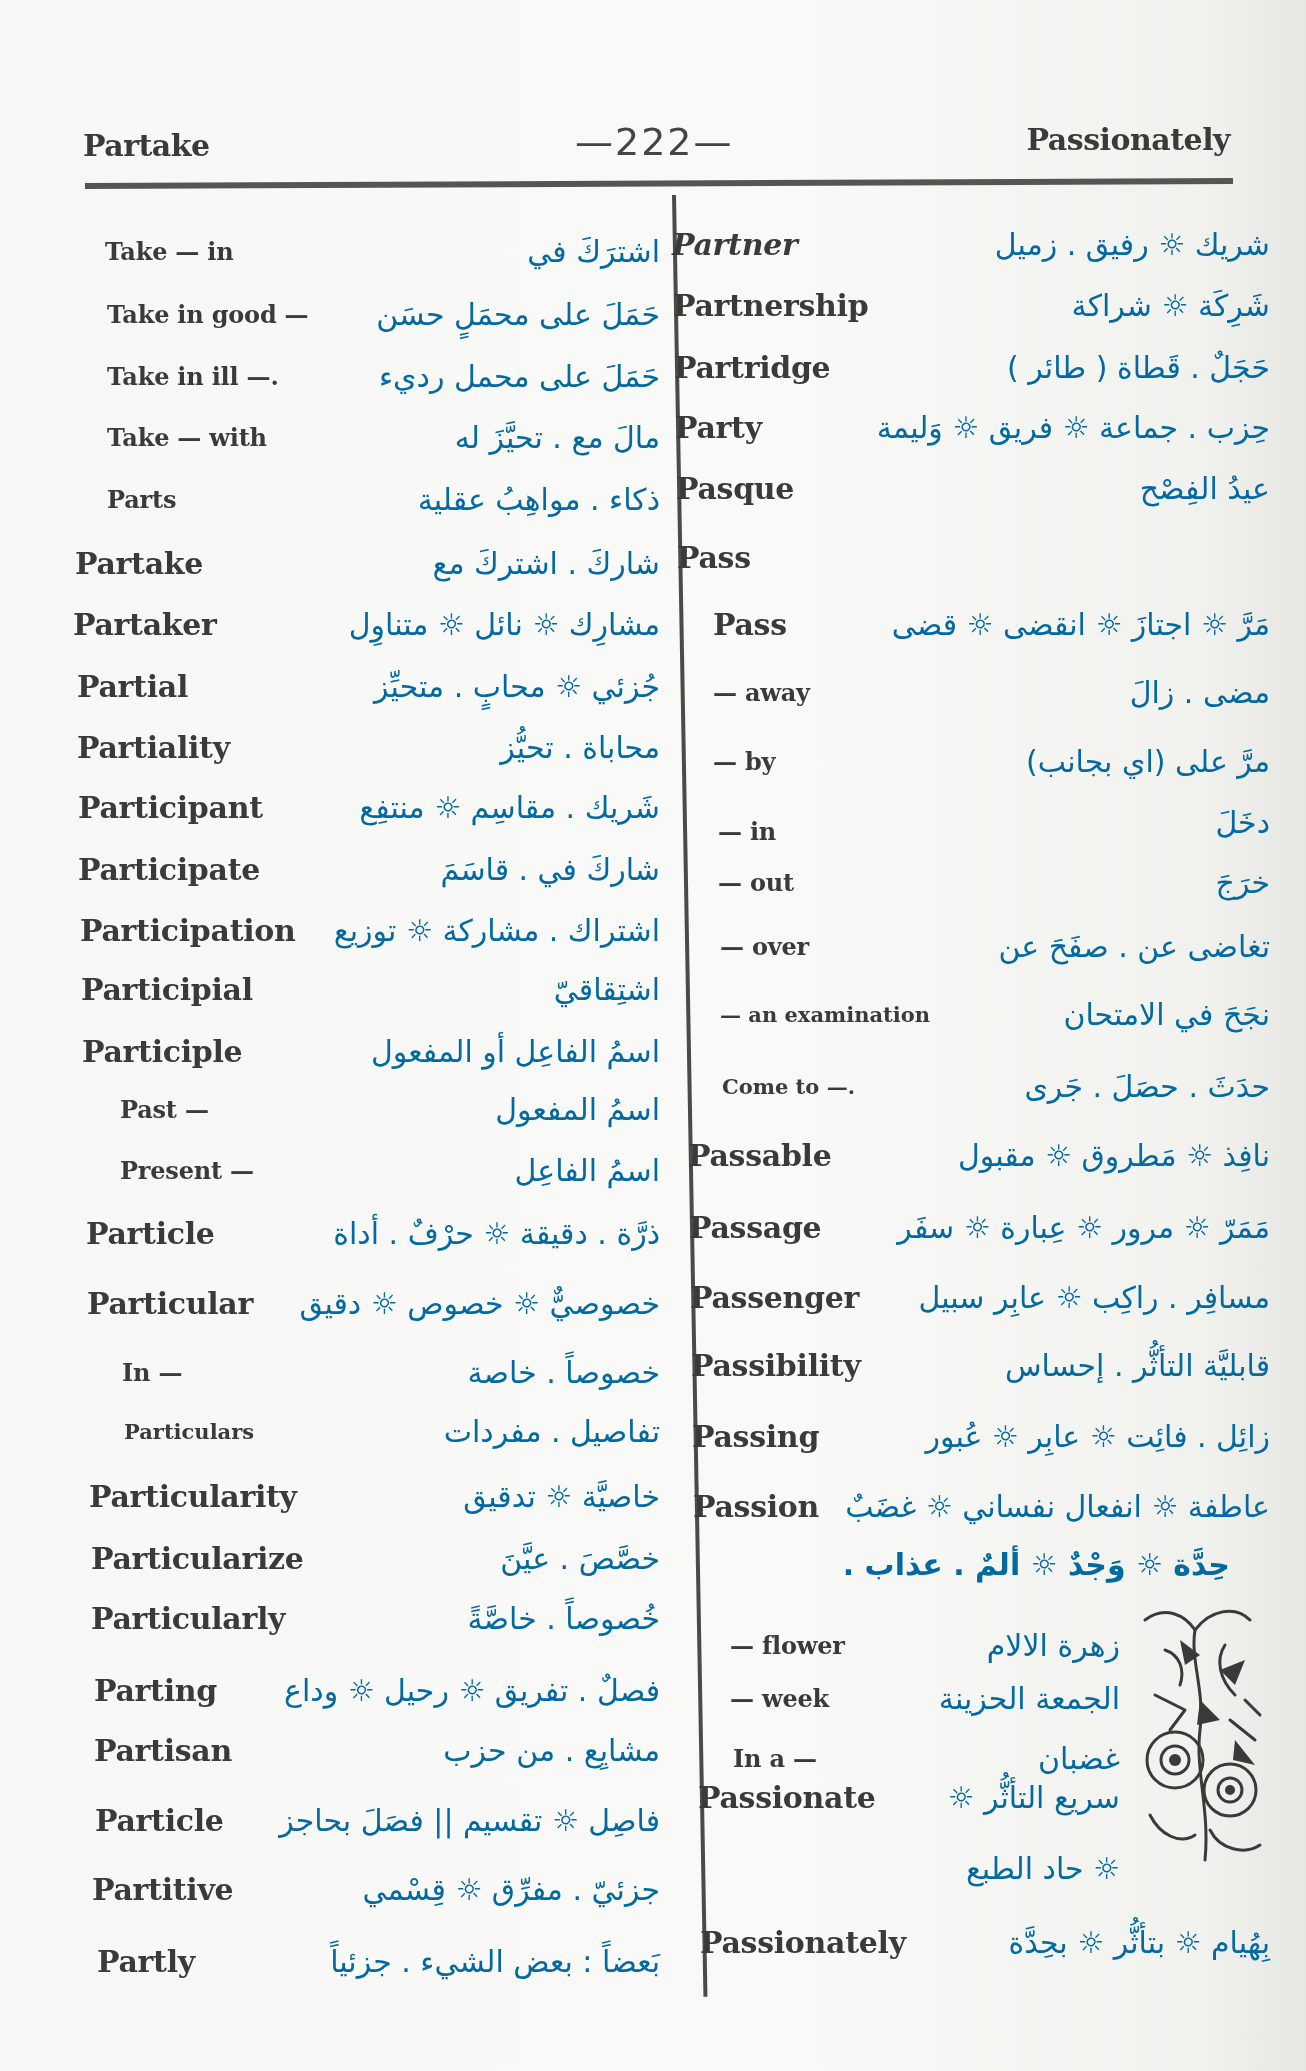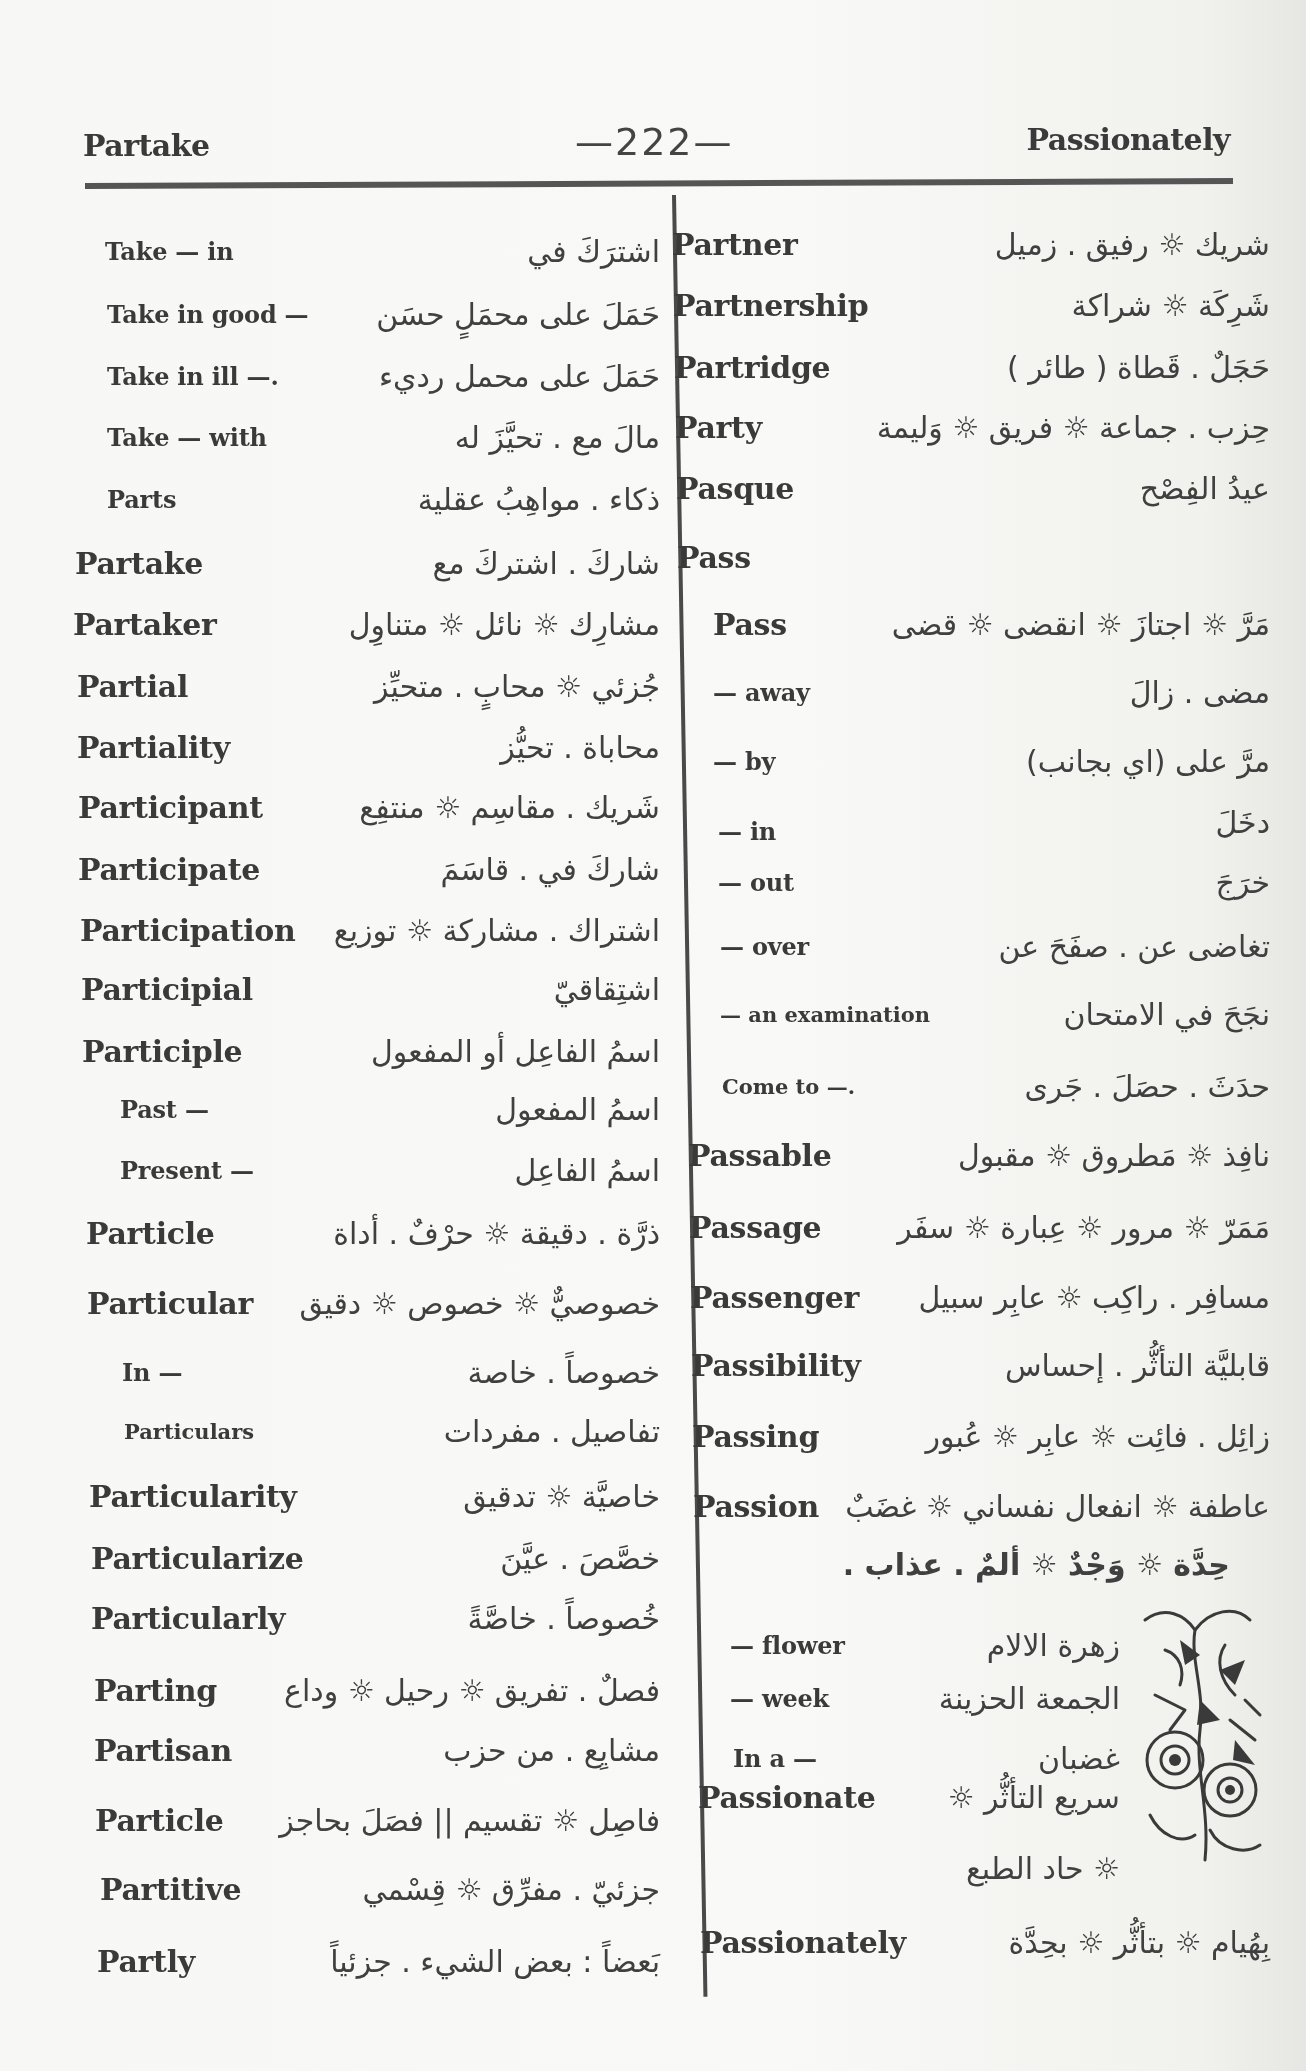--- a/index.html
+++ b/index.html
@@ -15,21 +15,21 @@
   .hdr-right { right:76px; top:122px; font-size:30px; letter-spacing:-0.5px; }
   .rule { position:absolute; left:85px; top:183px; width:1148px; height:6px; background:#555; transform:rotate(-0.25deg); transform-origin:left; }
   .divider { position:absolute; left:672px; top:195px; width:4px; height:1802px; background:#4a4a4a; transform:rotate(-1deg); transform-origin:top; }
   .row { position:absolute; height:48px; display:flex; align-items:center; }
   .col-left .row { left:0; width:660px; }
   .col-right .row { left:690px; width:580px; }
   .en { font-family:"DejaVu Serif","Liberation Serif",serif; font-weight:bold; color:#3a3a3a; white-space:nowrap; }
   .en.main { font-size:30px; letter-spacing:-0.3px; }
   .en.sub { font-size:24px; letter-spacing:-0.2px; }
   .en.tiny { font-size:21px; }
-  .ar { position:absolute; direction:rtl; text-align:left; font-family:"DejaVu Sans","Liberation Sans",sans-serif; font-size:30px; color:#404040; white-space:nowrap; }
+  .ar { position:absolute; direction:rtl; text-align:left; font-family:"DejaVu Sans","Liberation Sans",sans-serif; font-size:30px; color:#0369a1; white-space:nowrap; }
   .col-left .ar { right:0; }
   .col-right .ar { right:0; }
   .flower-art { position:absolute; left:1125px; top:1600px; width:140px; height:285px; }
 </style>
 </head>
 <body>
 
 <div>
   <div class="hdr hdr-left">Partake</div>
   <div class="hdr hdr-center">—222—</div>
@@ -138,31 +138,31 @@
     </div>
     <div class="row" style="top: 1726px;">
       <span class="en main" style="position: absolute; left: 94px;">Partisan</span>
       <span class="ar">مشايِع . من حزب</span>
     </div>
     <div class="row" style="top: 1796px;">
       <span class="en main" style="position: absolute; left: 95px;">Particle</span>
       <span class="ar">فاصِل ☼ تقسيم || فصَلَ بحاجز</span>
     </div>
     <div class="row" style="top: 1865px;">
-      <span class="en main" style="position: absolute; left: 100px;">Partitive</span>
+      <span class="en main" style="position: absolute; left: 92px;">Partitive</span>
       <span class="ar">جزئيّ . مفرِّق ☼ قِسْمي</span>
     </div>
     <div class="row" style="top: 1937px;">
       <span class="en main" style="position: absolute; left: 97px;">Partly</span>
       <span class="ar">بَعضاً : بعض الشيء . جزئياً</span>
     </div>
   </div>
 <div class="col-right" id="col-right">
     <div class="row" style="top: 220px;">
-      <span class="en main" style="position: absolute; left: -18px;">Partner</span>
+      <span class="en main" style="position: absolute; left: -18px; font-style: italic;">Partner</span>
       <span class="ar">شريك ☼ رفيق . زميل</span>
     </div>
     <div class="row" style="top: 281px;">
       <span class="en main" style="position: absolute; left: -17px;">Partnership</span>
       <span class="ar">شَرِكَة ☼ شراكة</span>
     </div>
     <div class="row" style="top: 343px;">
       <span class="en main" style="position: absolute; left: -16px;">Partridge</span>
       <span class="ar">حَجَلٌ . قَطاة ( طائر )</span>
     </div>

